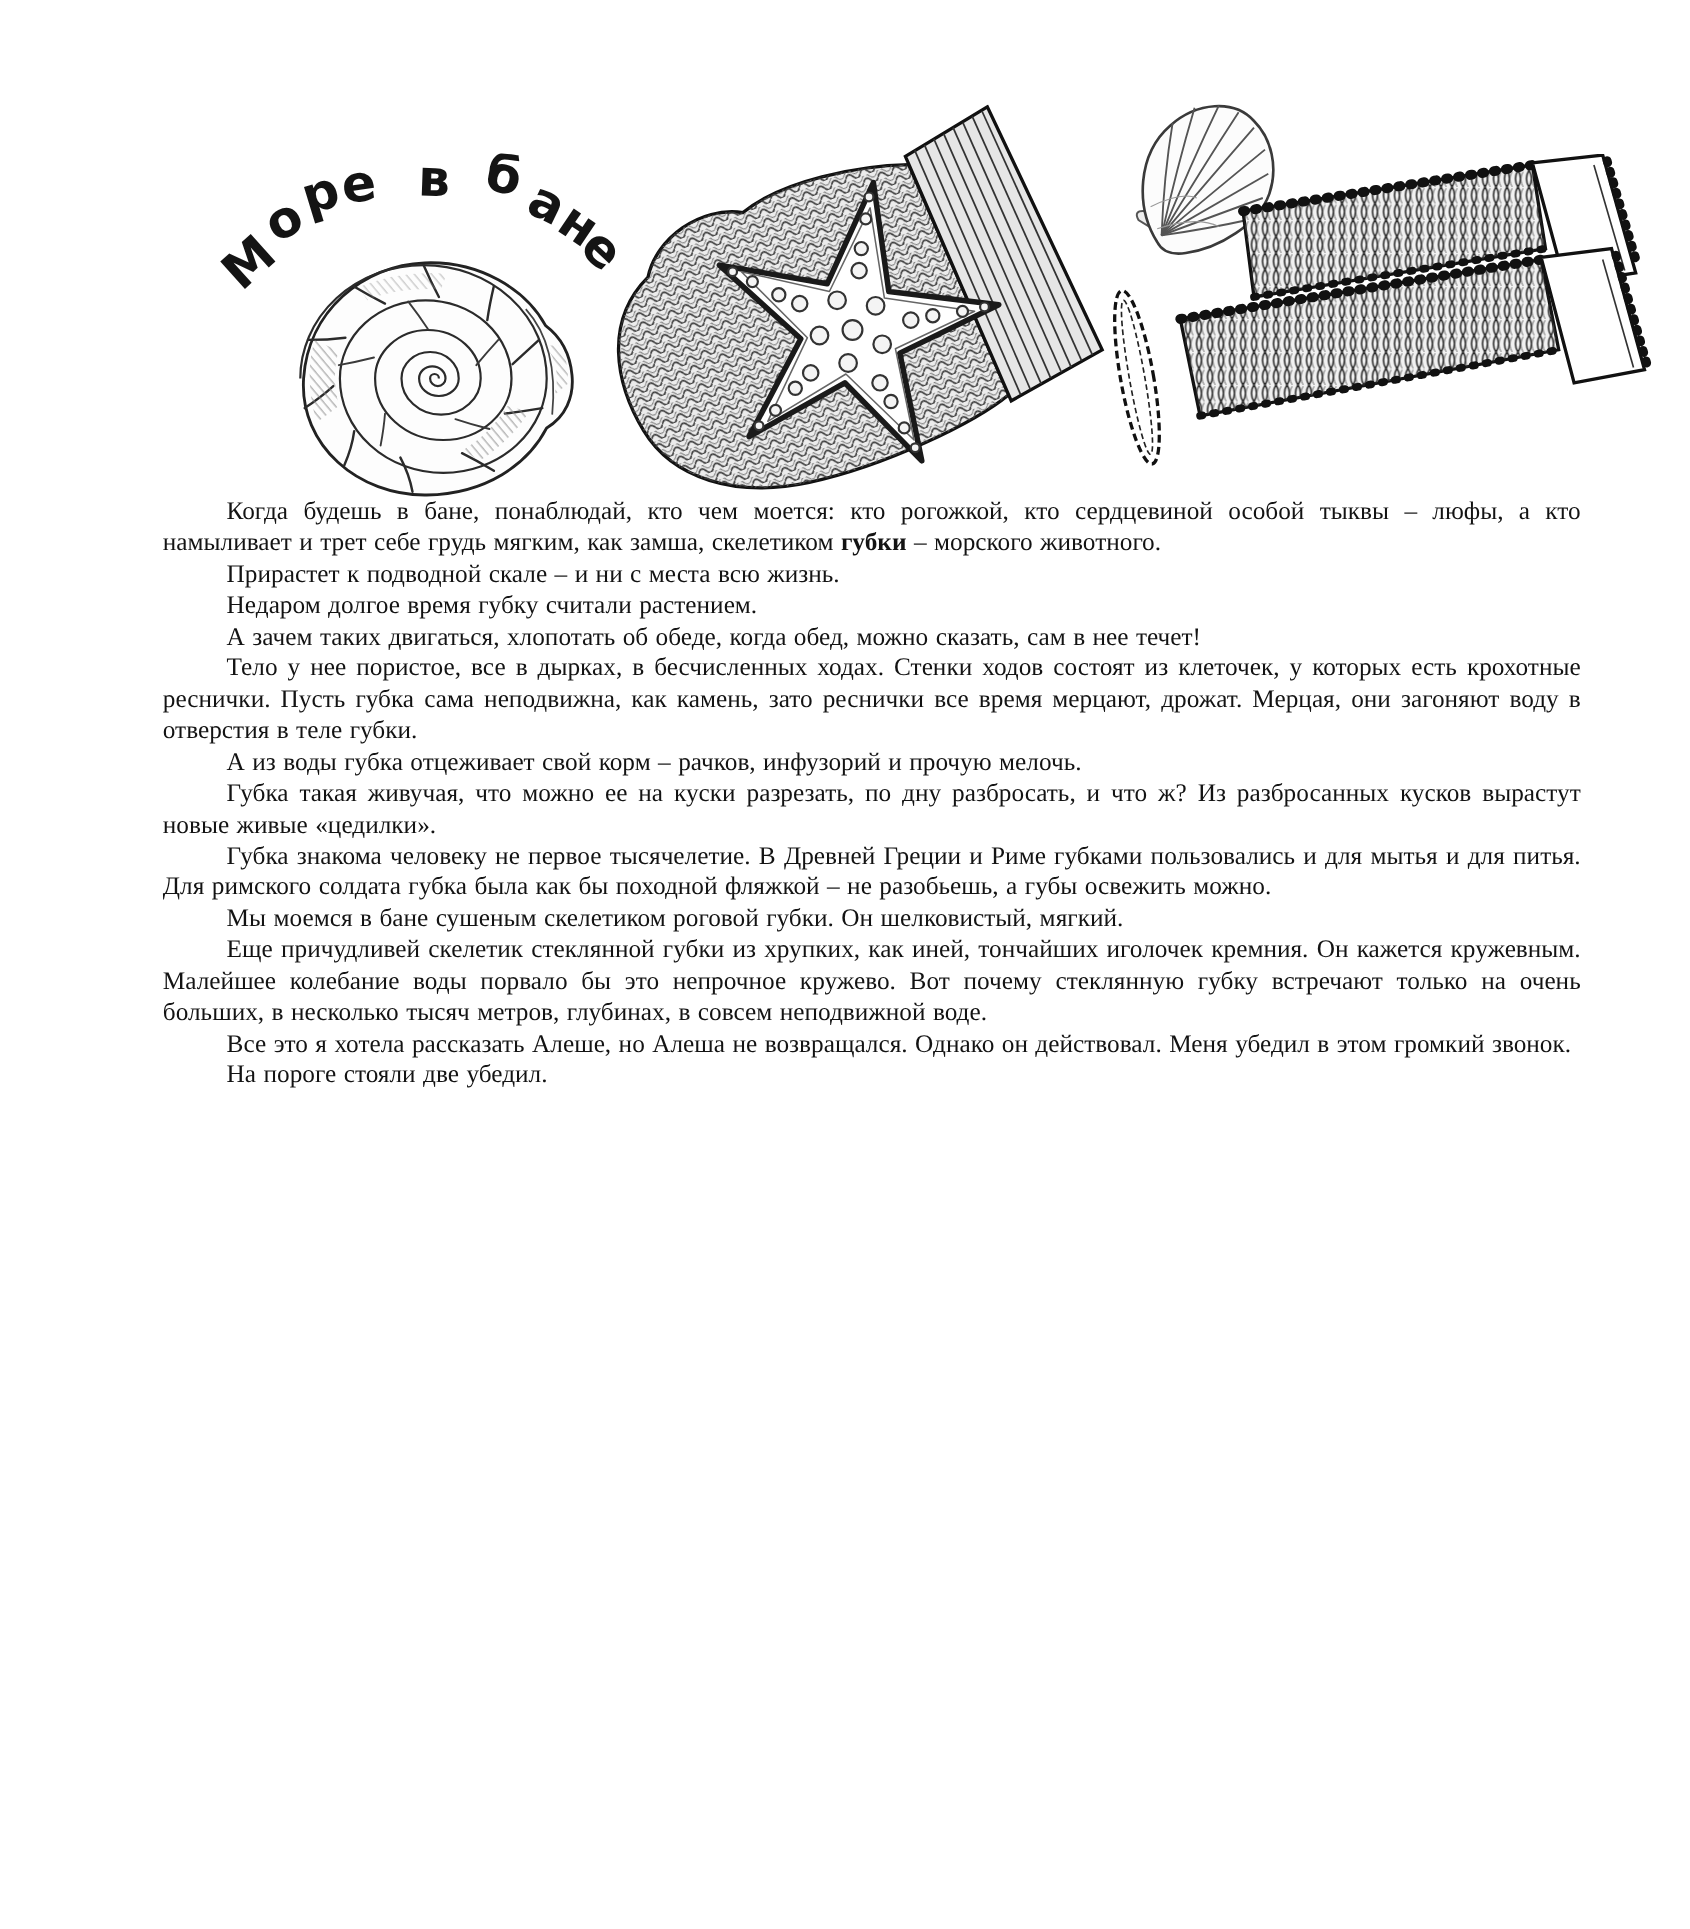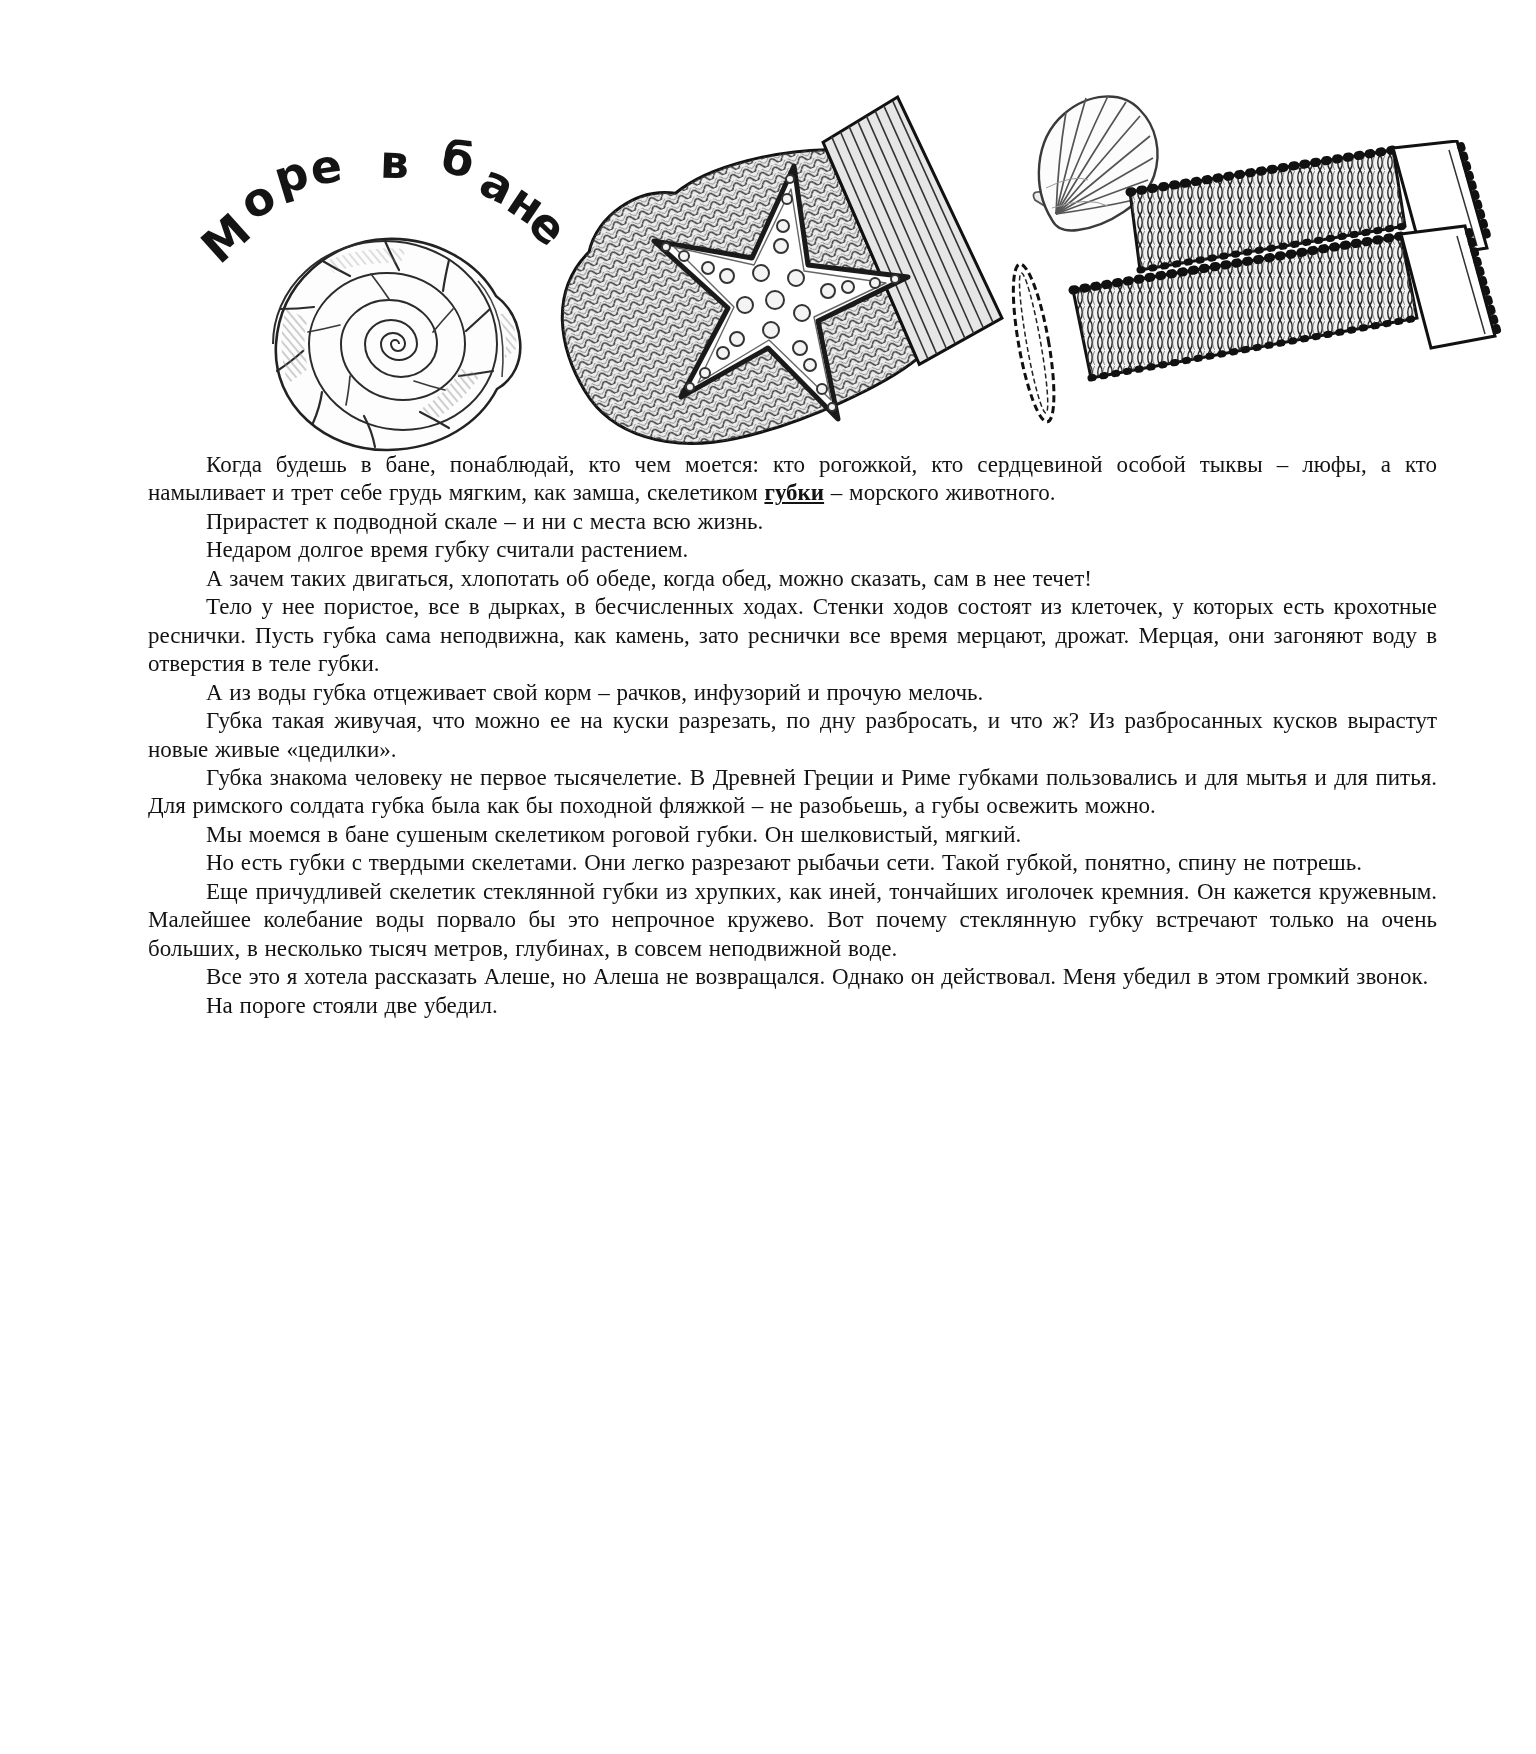--- a/index.html
+++ b/index.html
@@ -6,21 +6,21 @@
   body{width:1536px;height:1754px;position:relative;font-family:"Liberation Serif",serif;}
   .page{position:absolute;inset:0;background:#ffffff;overflow:hidden;}
   
   .arc-letter{position:absolute;font-family:"DejaVu Sans",sans-serif;font-weight:bold;
               font-size:46px;line-height:46px;color:#141414;transform-origin:50% 60%;
               letter-spacing:0;user-select:none;}
   
   #article{position:absolute;left:148px;top:451px;width:1289px;}
   #article p{margin:0;text-indent:58px;text-align:justify;font-size:23px;line-height:28.45px;
              color:#131313;word-spacing:1px;}
-  #article .b{font-weight:bold;text-decoration:underline;}
+  #article .b{font-weight:bold;}
   svg{position:absolute;display:block;}
 </style>
 </head>
 <body>
 
 <div class="page">
 
   <div id="title-arc">
       <span class="arc-letter" style="left: 206px; top: 214px; transform: rotate(-42deg);">М</span>
       <span class="arc-letter" style="left: 244px; top: 176px; transform: rotate(-28deg);">о</span>
@@ -178,18 +178,17 @@
   <div id="article">
       <p><span>Когда будешь в бане, понаблюдай, кто чем моется: кто рогожкой, кто сердцевиной особой тыквы – люфы, а кто намыливает и трет себе грудь мягким, как замша, скелетиком </span><span class="b">губки</span><span>&nbsp;– морского животного.</span></p>
       <p><span>Прирастет к подводной скале – и ни с места всю жизнь.</span></p>
       <p><span>Недаром долгое время губку считали растением.</span></p>
       <p><span>А зачем таких двигаться, хлопотать об обеде, когда обед, можно сказать, сам в нее течет!</span></p>
       <p><span>Тело у нее пористое, все в дырках, в бесчисленных ходах. Стенки ходов состоят из клеточек, у которых есть крохотные реснички. Пусть губка сама неподвижна, как камень, зато реснички все время мерцают, дрожат. Мерцая, они загоняют воду в отверстия в теле губки.</span></p>
       <p><span>А из воды губка отцеживает свой корм – рачков, инфузорий и прочую мелочь.</span></p>
       <p><span>Губка такая живучая, что можно ее на куски разрезать, по дну разбросать, и что ж? Из разбросанных кусков вырастут новые живые «цедилки».</span></p>
       <p><span>Губка знакома человеку не первое тысячелетие. В Древней Греции и Риме губками пользовались и для мытья и для питья. Для римского солдата губка была как бы походной фляжкой – не разобьешь, а губы освежить можно.</span></p>
       <p><span>Мы моемся в бане сушеным скелетиком роговой губки. Он шелковистый, мягкий.</span></p>
-      <p><span>Но есть губки с твердыми скелетами. Они легко разрезают рыбачьи сети. Такой губкой, понятно, спину не потрешь.</span></p>
       <p><span>Еще причудливей скелетик стеклянной губки из хрупких, как иней, тончайших иголочек кремния. Он кажется кружевным. Малейшее колебание воды порвало бы это непрочное кружево. Вот почему стеклянную губку встречают только на очень больших, в несколько тысяч метров, глубинах, в совсем неподвижной воде.</span></p>
       <p><span>Все это я хотела рассказать Алеше, но Алеша не возвращался. Однако он действовал. Меня убедил в этом громкий звонок.</span></p>
       <p><span>На пороге стояли две убедил.</span></p>
     </div>
 </div>
 
 </body></html>

